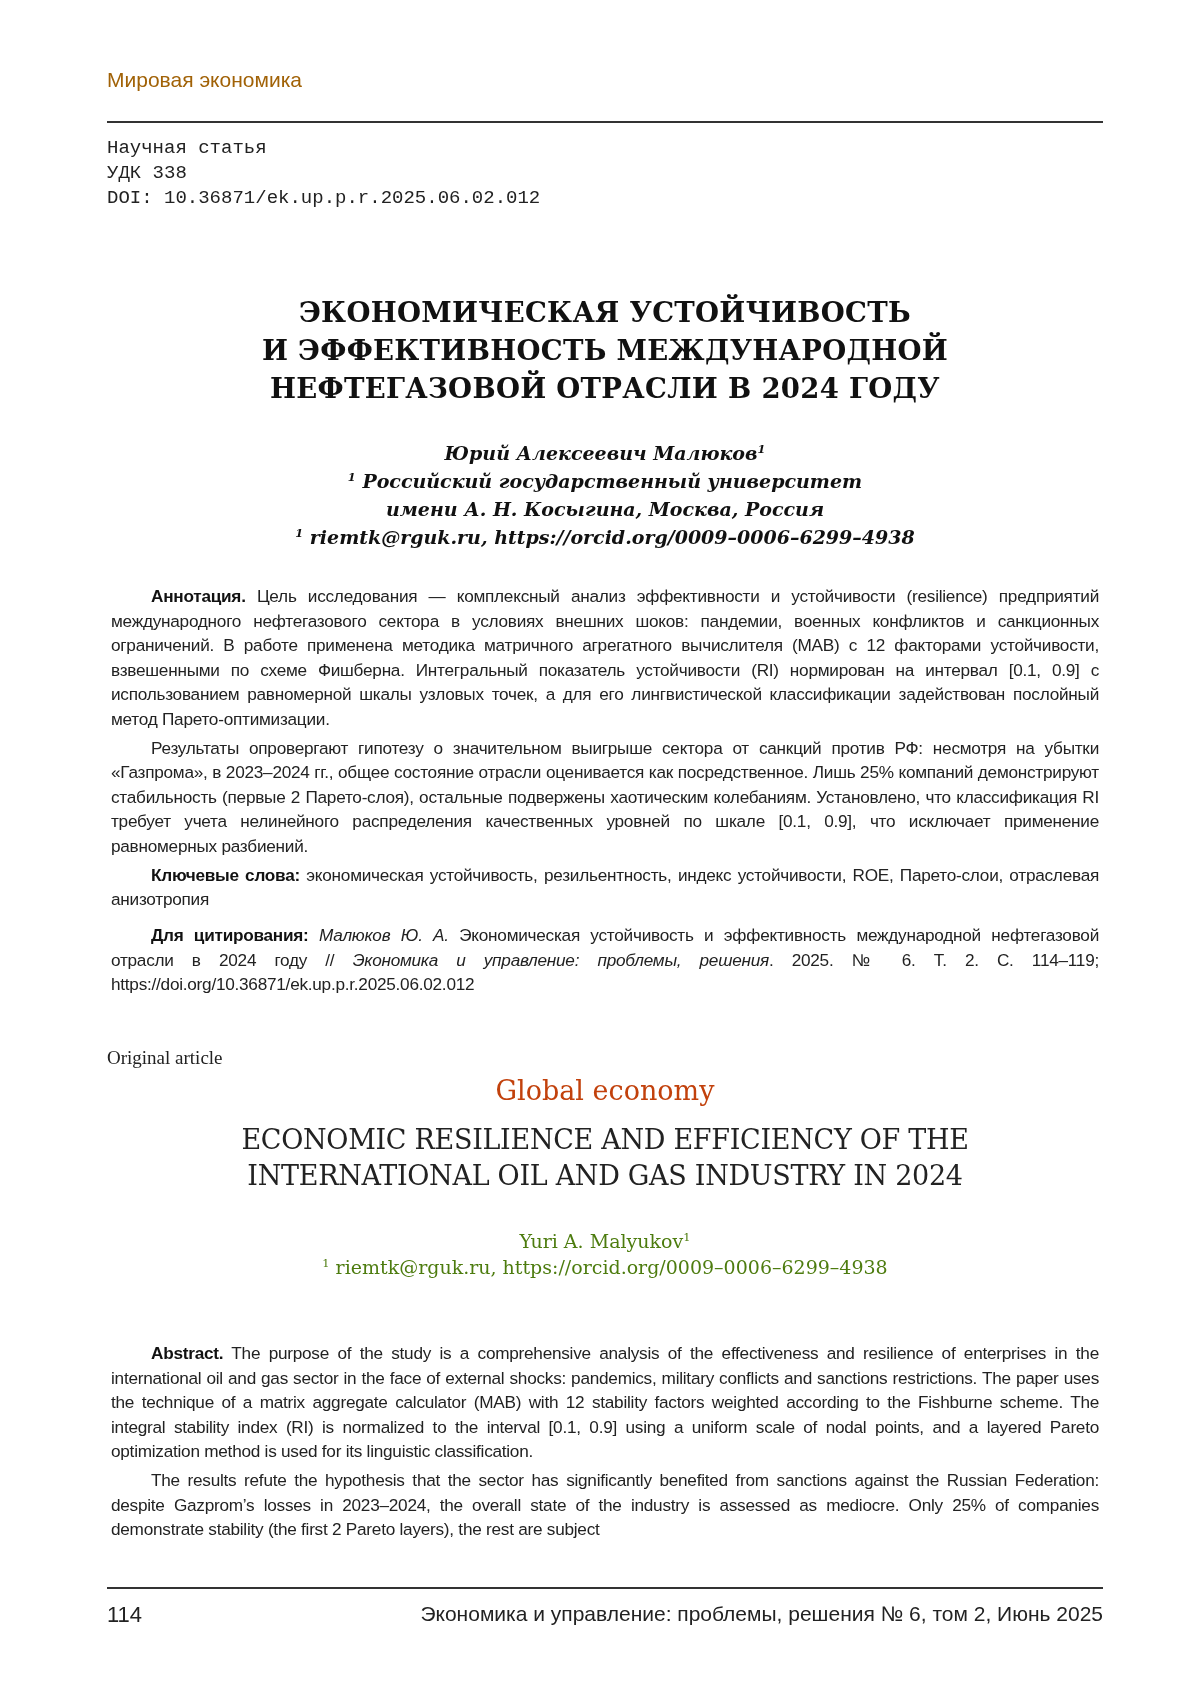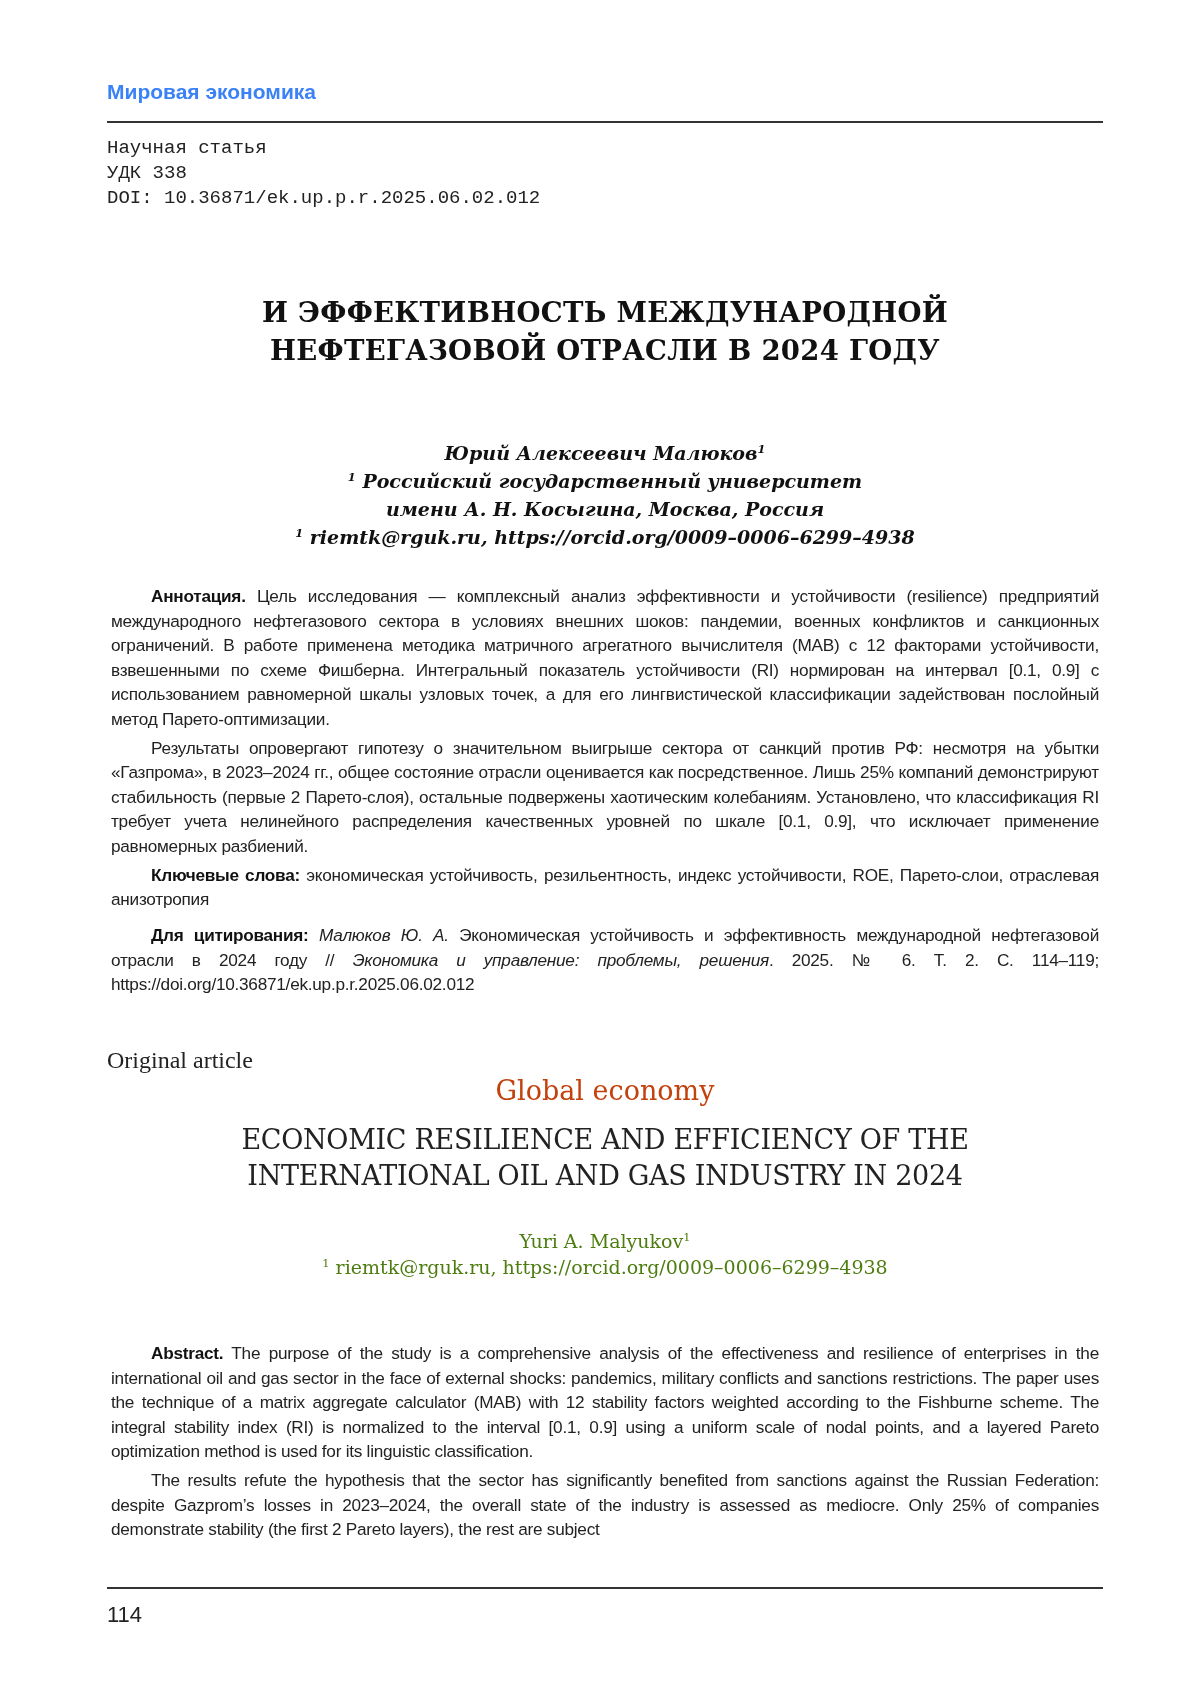--- a/index.html
+++ b/index.html
@@ -1,21 +1,21 @@
 <!DOCTYPE html>
 <html><head>
 <meta charset="utf-8">
 <style>
   html, body { margin: 0; padding: 0; background: #ffffff; }
   body { width: 1200px; height: 1698px; position: relative; overflow: hidden; color: #1a1a1a; }
   .page { position: absolute; left: 0; top: 0; width: 1200px; height: 1698px; }
 
   .section-head {
-    position: absolute; left: 107px; top: 80px;
-    font-family: "Liberation Sans", sans-serif; font-weight: bold; font-size: 21px; color: #3b82f6;
+    position: absolute; left: 107px; top: 68px;
+    font-family: "Liberation Sans", sans-serif; font-weight: normal; font-size: 21px; color: #a16207;
   }
   .rule { position: absolute; left: 107px; width: 996px; height: 2px; background: #333; }
   .rule.top { top: 121px; }
   .rule.bottom { top: 1587px; }
 
   .meta {
     position: absolute; left: 107px; top: 136px;
     font-family: Liberation Mono, monospace; font-size: 19px; line-height: 25px; color: #222;
   }
   .meta div { white-space: nowrap; }
@@ -40,21 +40,21 @@
     font-family: "Liberation Sans", sans-serif; font-size: 17.2px; line-height: 24.6px;
     color: #222; text-align: justify; letter-spacing: -0.25px;
   }
   .body-block p { margin: 4px; text-indent: 40px; }
   .body-block b { font-weight: bold; color: #111; }
   .ru-abstract { top: 580px; }
   .ru-citation { top: 919px; }
 
   .orig {
     position: absolute; left: 107px; top: 1047px;
-    font-family: "Liberation Serif", serif; font-size: 24px; color: #222;
+    font-family: "Liberation Serif", serif; font-size: 19px; color: #222;
   }
   .en-section {
     position: absolute; left: 107px; width: 996px; top: 1075px; text-align: center;
     font-family: "DejaVu Serif", serif; font-size: 27px; color: #c2410c;
   }
   .en-title {
     position: absolute; left: 107px; width: 996px; top: 1122px; text-align: center;
     font-family: "DejaVu Serif", serif; font-size: 27px; line-height: 36px; color: #222; letter-spacing: -0.3px;
   }
   .en-title div { white-space: nowrap; }
@@ -82,20 +82,21 @@
   <div class="section-head">Мировая экономика</div>
   <div class="rule top"></div>
 
   <div class="meta">
     <div>Научная статья</div>
     <div>УДК 338</div>
     <div>DOI: 10.36871/ek.up.p.r.2025.06.02.012</div>
   </div>
 
   <div class="ru-title">
+    <div>ЭКОНОМИЧЕСКАЯ УСТОЙЧИВОСТЬ</div>
     <div>И ЭФФЕКТИВНОСТЬ МЕЖДУНАРОДНОЙ</div>
     <div>НЕФТЕГАЗОВОЙ ОТРАСЛИ В 2024 ГОДУ</div>
   </div>
 
   <div class="ru-authors">
     <div><span>Юрий Алексеевич Малюков</span><sup>1</sup></div>
     <div><sup>1</sup> <span>Российский государственный университет</span></div>
     <div>имени А. Н. Косыгина, Москва, Россия</div>
     <div><sup>1</sup> <span>riemtk@rguk.ru, https://orcid.org/0009–0006–6299–4938</span></div>
   </div>
@@ -122,13 +123,14 @@
     <div><sup>1</sup> <span>riemtk@rguk.ru, https://orcid.org/0009–0006–6299–4938</span></div>
   </div>
 
   <div class="body-block en-abstract">
     <p><b>Abstract.</b> <span>The purpose of the study is a comprehensive analysis of the effectiveness and resilience of enterprises in the international oil and gas sector in the face of external shocks: pandemics, military conflicts and sanctions restrictions. The paper uses the technique of a matrix aggregate calculator (MAB) with 12 stability factors weighted according to the Fishburne scheme. The integral stability index (RI) is normalized to the interval [0.1, 0.9] using a uniform scale of nodal points, and a layered Pareto optimization method is used for its linguistic classification.</span></p>
     <p>The results refute the hypothesis that the sector has significantly benefited from sanctions against the Russian Federation: despite Gazprom’s losses in 2023–2024, the overall state of the industry is assessed as mediocre. Only 25% of companies demonstrate stability (the first 2 Pareto layers), the rest are subject</p>
   </div>
 
   <div class="rule bottom"></div>
   <div class="footer-page">114</div>
+  <div class="footer-journal">Экономика и управление: проблемы, решения № 6, том 2, Июнь 2025</div>
 </div>
 
 </body></html>

